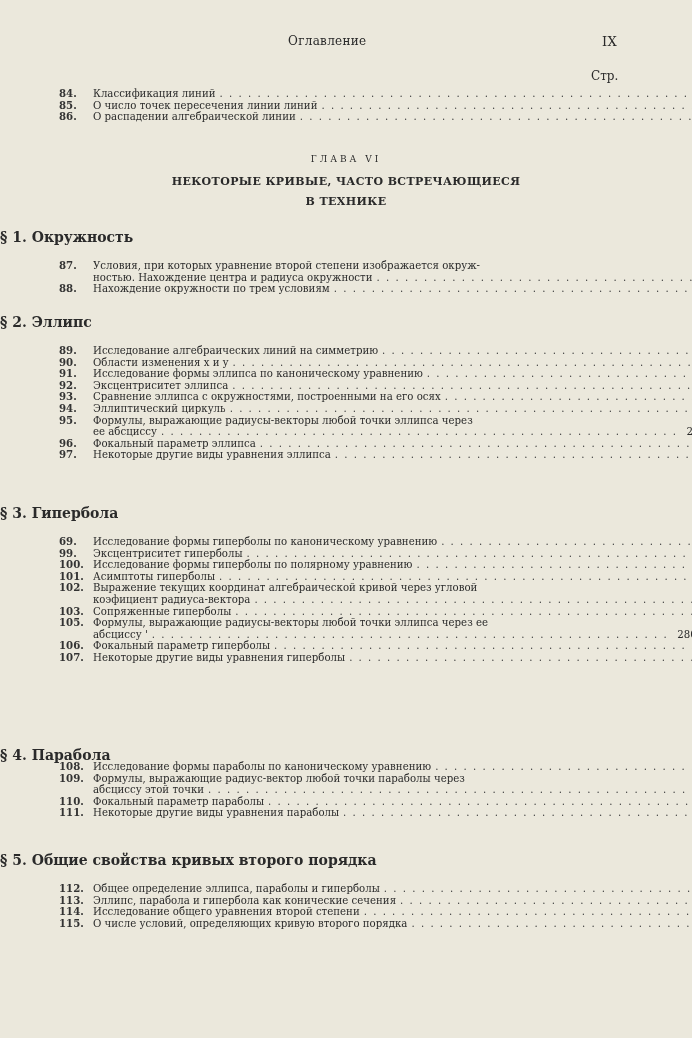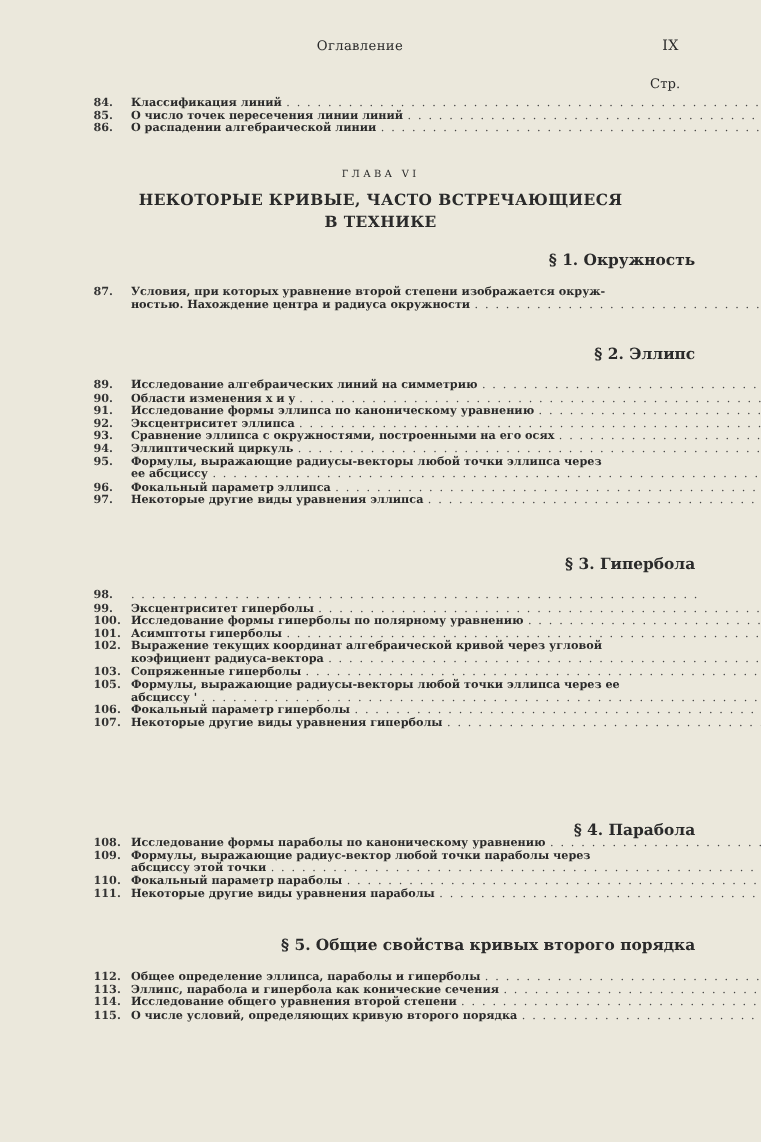--- a/index.html
+++ b/index.html
@@ -12,46 +12,46 @@
   }
   .page { position: absolute; left: 0; top: 0; width: 692px; height: 1038px; }
   .running-head {
     position: absolute; top: 34px; left: 0; width: 692px;
     font-size: 12px; letter-spacing: 0.3px;
   }
   .running-head .title { position: absolute; left: 288px; text-align: right; }
   .running-head .folio { position: absolute; left: 602px; font-size: 13px; }
   .page-col-label { position: absolute; top: 69px; left: 591px; font-size: 12px; }
 
-  .toc { position: absolute; left: 59px; width: 565px; margin-left: 26px; }
+  .toc { position: absolute; left: 59px; width: 565px; }
   .entry {
     position: relative; display: flex; font-size: 10.2px; line-height: 11.6px;
     white-space: nowrap;
   }
   .entry .num { width: 34px; flex: 0 0 34px; text-align: left; font-weight: bold; color: #333; }
   .entry .body { flex: 1; position: relative; }
   .entry .line { display: flex; align-items: baseline; }
-  .entry .text { padding-right: 4px; font-weight: bold; }
+  .entry .text { padding-right: 4px; }
   .entry .leader {
     flex: 1; overflow: hidden; letter-spacing: 3.6px; color: #444;
   }
   .entry .leader::before { content: ". . . . . . . . . . . . . . . . . . . . . . . . . . . . . . . . . . . . . . . . . . . . . . . . . . . . . . ."; letter-spacing: 0; word-spacing: 3px; }
   .entry .pg { width: 26px; text-align: right; padding-left: 4px; }
 
   .chapter-label {
     position: absolute; left: 0; width: 692px; text-align: center;
     font-size: 9px; letter-spacing: 3px; top: 154px;
   }
   .chapter-title {
     position: absolute; left: 0; width: 692px; text-align: center;
-    font-size: 14px; font-weight: bold; line-height: 20px; top: 172px;
+    font-size: 11px; font-weight: bold; line-height: 20px; top: 172px;
     letter-spacing: 0.4px;
   }
   .section-head {
-    position: absolute; left: 0; width: 632px; text-align: right;
+    position: absolute; left: 0; width: 632px; text-align: left;
     font-size: 14px; font-weight: bold;
   }
 </style>
 </head>
 <body>
 
 <div class="page">
   <div class="running-head">
     <span class="title">Оглавление</span>
     <span class="folio">IX</span>
@@ -101,20 +101,29 @@
         <div class="body">
           <div class="line">
             <span class="text">Условия, при которых уравнение второй степени изображается окруж-</span>
           </div>
           <div class="line">
             <span class="text">ностью.  Нахождение центра и радиуса окружности</span>
             <span class="leader"></span>
           </div>
         </div>
       </div>
+      <div class="entry">
+        <span class="num">88.</span>
+        <div class="body">
+          <div class="line">
+            <span class="text">Нахождение окружности по трем условиям</span>
+            <span class="leader"></span>
+          </div>
+        </div>
+      </div>
     </div>
 
   <div class="section-head" style="top:314px">§ 2. Эллипс</div>
   <div class="toc" id="toc-s1" style="top:345px">
       <div class="entry">
         <span class="num">89.</span>
         <div class="body">
           <div class="line">
             <span class="text">Исследование алгебраических линий на симметрию</span>
             <span class="leader"></span>
@@ -195,23 +204,24 @@
             <span class="text">Некоторые другие виды уравнения эллипса</span>
             <span class="leader"></span>
           </div>
         </div>
       </div>
     </div>
 
   <div class="section-head" style="top:505px">§ 3. Гипербола</div>
   <div class="toc" id="toc-s2" style="top:536px">
       <div class="entry">
-        <span class="num">98.</span>
-        <div class="body">
-          <div class="line">
+        <span class="num">69.</span>
+        <div class="body">
+          <div class="line">
+            <span class="text">Исследование формы гиперболы по каноническому уравнению</span>
             <span class="leader"></span>
           </div>
         </div>
       </div>
       <div class="entry">
         <span class="num">99.</span>
         <div class="body">
           <div class="line">
             <span class="text">Эксцентриситет гиперболы</span>
             <span class="leader"></span>

